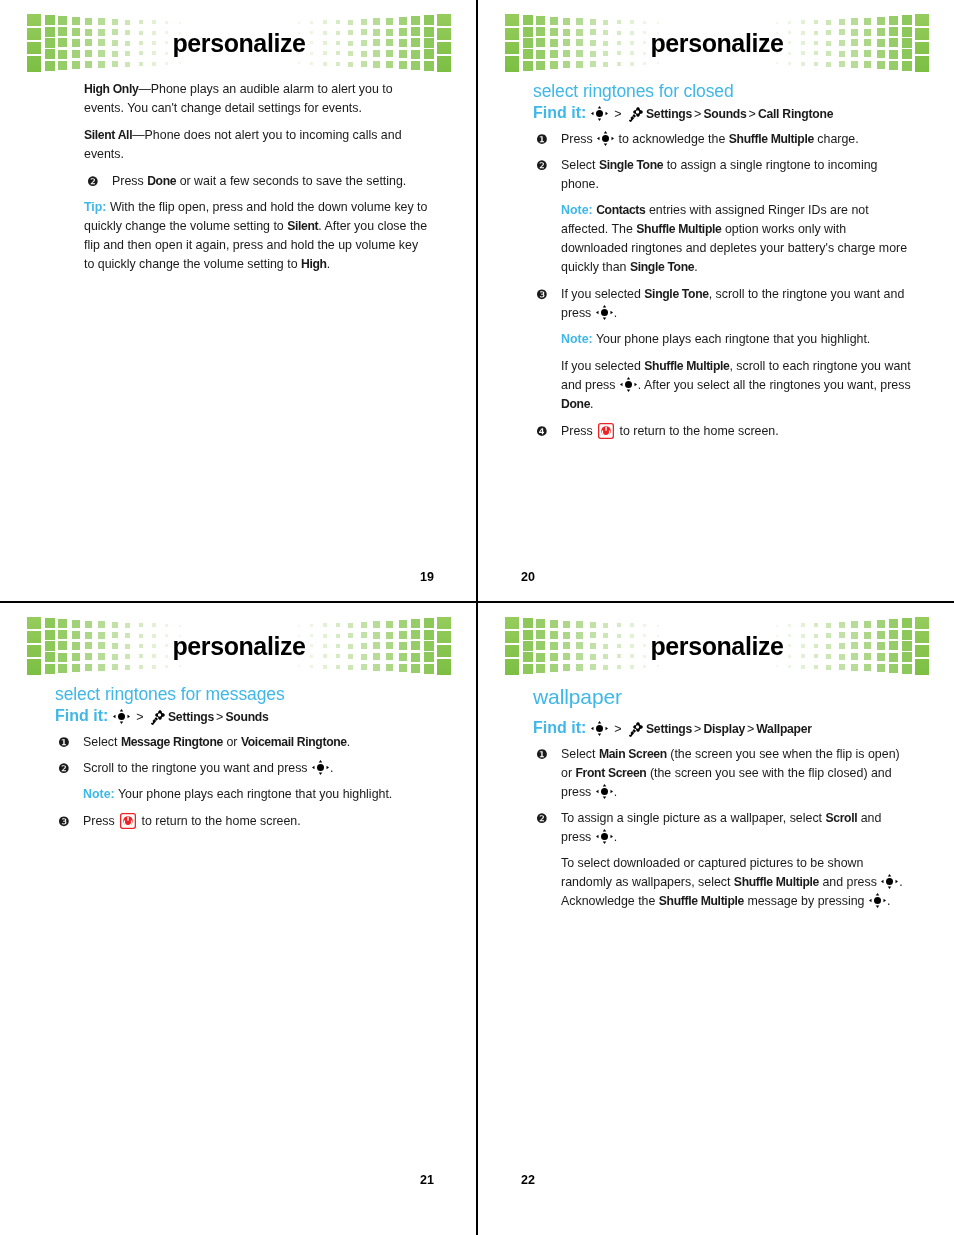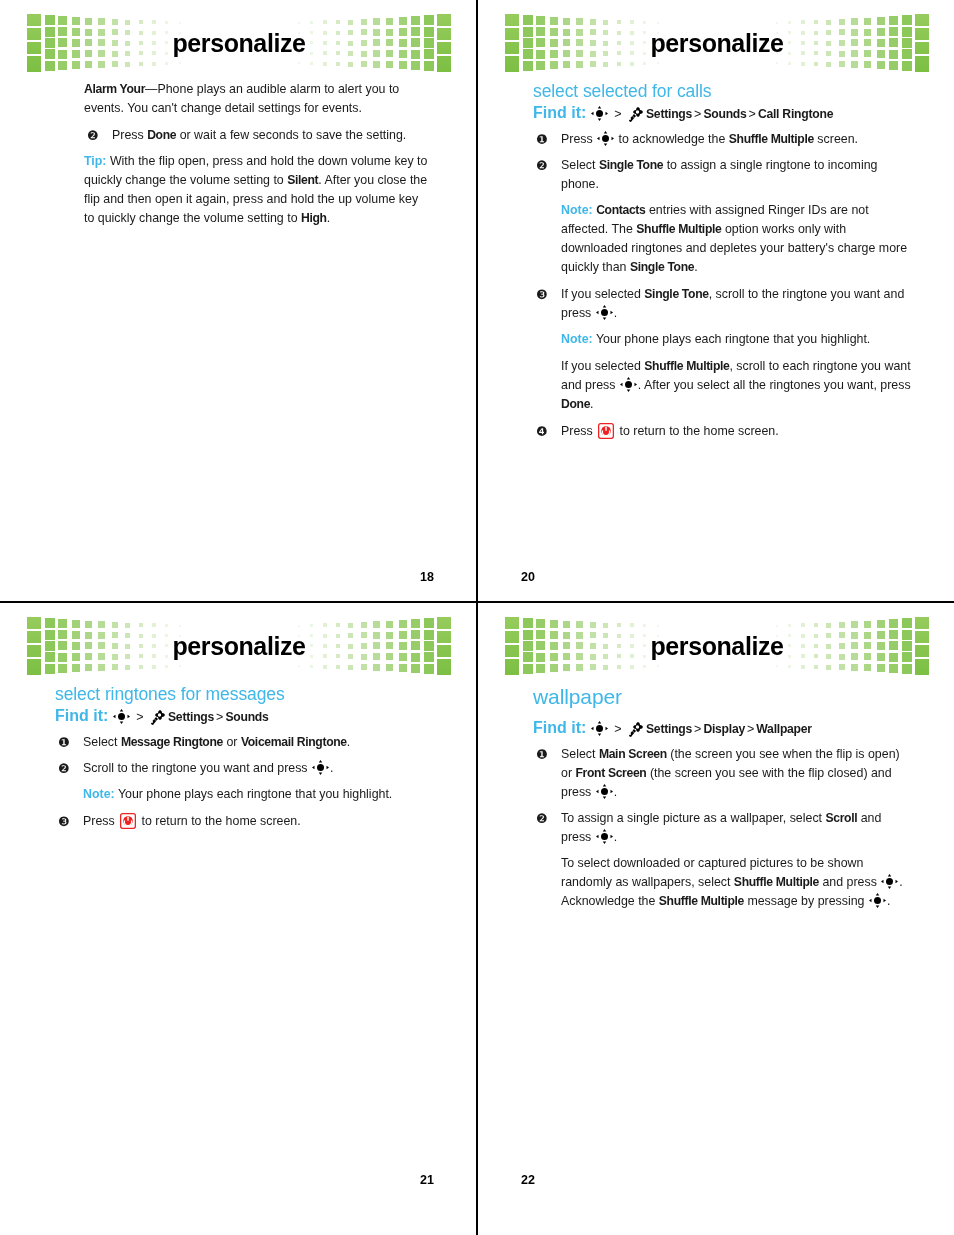--- a/index.html
+++ b/index.html
@@ -259,31 +259,34 @@
       <div class="bar r">
             <div class="nick" style="top: 12px;"></div>
             <div class="nick" style="top: 26px;"></div>
             <div class="nick" style="top: 40px;"></div>
           </div>
       <div class="banner-title">personalize</div>
     </div>
 
     <div class="col">
       <p>
-        <b class="ui">Alarm Your</b><span>—Phone plays an audible alarm to alert you to events. You can't change detail settings for events.</span>
+        <b class="ui">High Only</b><span>—Phone plays an audible alarm to alert you to events. You can't change detail settings for events.</span>
+      </p>
+      <p>
+        <b class="ui">Silent All</b><span>—Phone does not alert you to incoming calls and events.</span>
       </p>
       <div class="bullet">
         <span class="num">❷</span><span>Press </span><b class="ui">Done</b><span> or wait a few seconds to save the setting.</span>
       </div>
       <p>
         <span class="tip">Tip:</span><span> With the flip open, press and hold the down volume key to quickly change the volume setting to </span><b class="ui">Silent</b><span>. After you close the flip and then open it again, press and hold the up volume key to quickly change the volume setting to </span><b class="ui">High</b><span>.</span>
       </p>
     </div>
 
-    <div class="pgnum right">18</div>
+    <div class="pgnum right">19</div>
    </div>
   </div>
 
   <div class="page tr">
    <div class="page-inner">
     <div class="banner">
       <div class="bar l">
             <div class="nick" style="top: 12px;"></div>
             <div class="nick" style="top: 26px;"></div>
             <div class="nick" style="top: 40px;"></div>
@@ -448,21 +451,21 @@
           </div>
       <div class="bar r">
             <div class="nick" style="top: 12px;"></div>
             <div class="nick" style="top: 26px;"></div>
             <div class="nick" style="top: 40px;"></div>
           </div>
       <div class="banner-title">personalize</div>
     </div>
 
     <div class="col mid">
-      <h2 class="sect">select selected for calls</h2>
+      <h2 class="sect">select ringtones for closed</h2>
 
       <div class="finditline">
         <span class="findit">Find it:</span>
         <span class="nav">
           <svg viewBox="0 0 34 30" width="17" height="15">
                 <circle cx="17" cy="15" r="7" fill="#000"></circle>
                 <polygon points="17,0 20.5,5 13.5,5" fill="#000"></polygon>
                 <polygon points="17,30 20.5,25 13.5,25" fill="#000"></polygon>
                 <polygon points="0,15 5,11.5 5,18.5" fill="#000"></polygon>
                 <polygon points="34,15 29,11.5 29,18.5" fill="#000"></polygon>
@@ -481,21 +484,21 @@
         </span><b class="path">Settings</b><span class="gt">&gt;</span><b class="path">Sounds</b><span class="gt">&gt;</span><b class="path">Call Ringtone</b>
       </div>
 
       <div class="bullet">
         <span class="num">❶</span><span>Press </span><span class="nav"><svg viewBox="0 0 34 30" width="17" height="15">
                 <circle cx="17" cy="15" r="7" fill="#000"></circle>
                 <polygon points="17,0 20.5,5 13.5,5" fill="#000"></polygon>
                 <polygon points="17,30 20.5,25 13.5,25" fill="#000"></polygon>
                 <polygon points="0,15 5,11.5 5,18.5" fill="#000"></polygon>
                 <polygon points="34,15 29,11.5 29,18.5" fill="#000"></polygon>
-              </svg></span><span> to acknowledge the </span><b class="ui">Shuffle Multiple</b><span> screen.</span>
+              </svg></span><span> to acknowledge the </span><b class="ui">Shuffle Multiple</b><span> charge.</span>
       </div>
 
       <div class="bullet">
         <span class="num">❷</span><span>Select </span><b class="ui">Single Tone</b><span> to assign a single ringtone to incoming phone.</span>
       </div>
 
 
       <div class="indent">
         <span class="note">Note:</span> <b class="ui">Contacts</b><span> entries with assigned Ringer IDs are not affected. The </span><b class="ui">Shuffle Multiple</b><span> option works only with downloaded ringtones and depletes your battery's charge more quickly than </span><b class="ui">Single Tone</b><span>.</span>
       </div>

